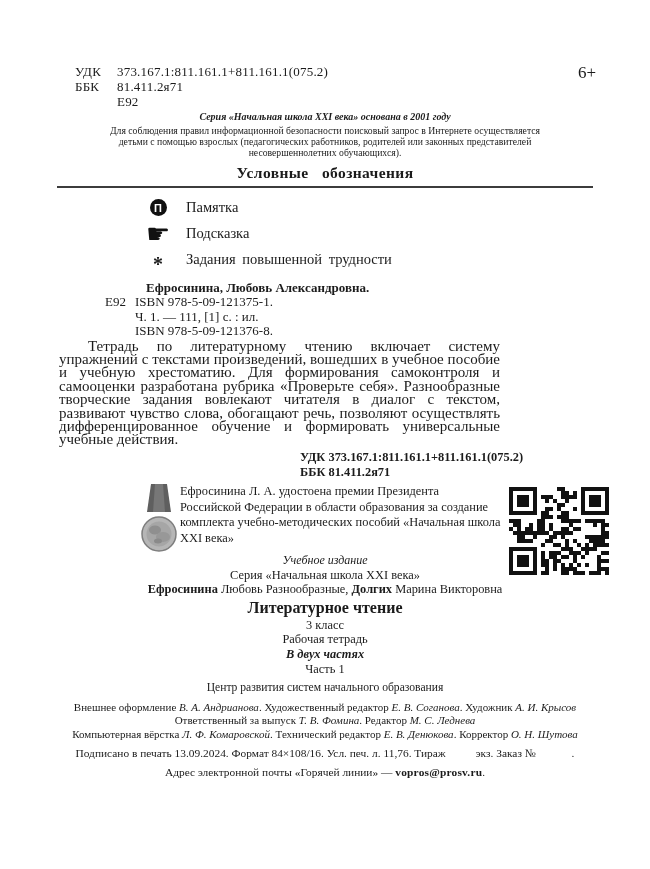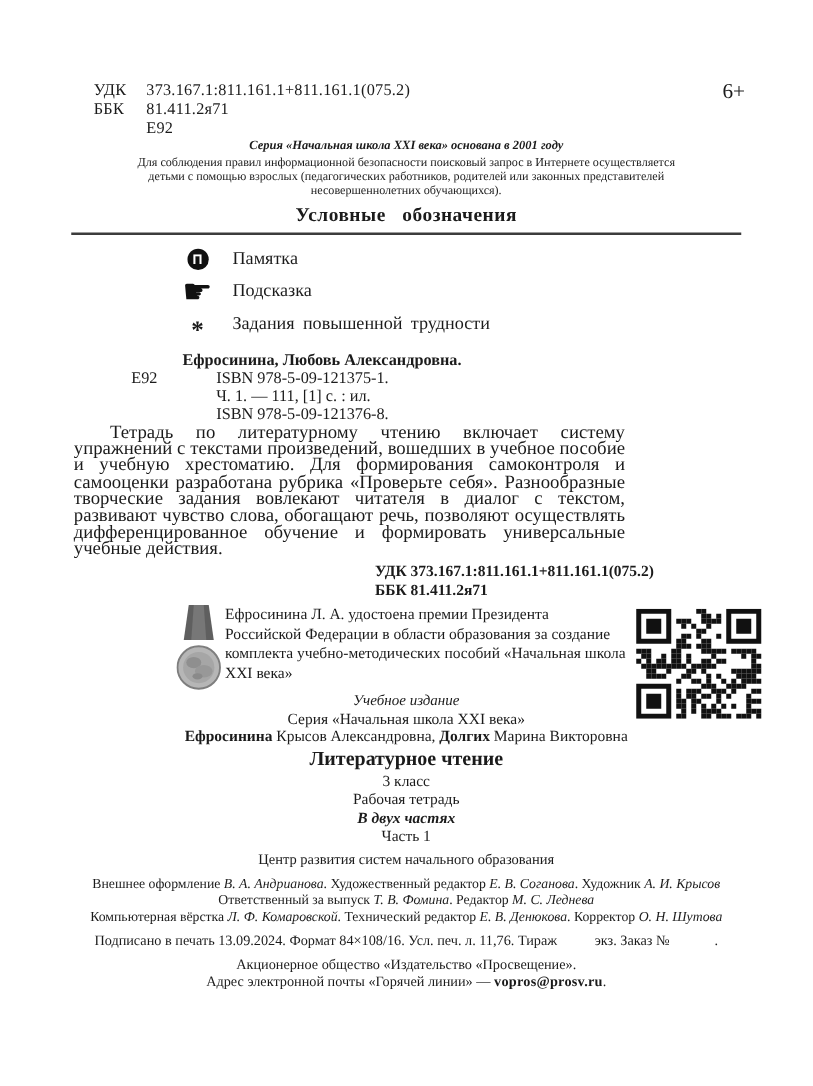--- a/index.html
+++ b/index.html
@@ -31,21 +31,21 @@
     display:flex;align-items:center;justify-content:center;padding-top:1px;box-sizing:border-box;}
   .hand{font-family:"DejaVu Sans",sans-serif;font-size:27px;line-height:20px;color:#111;}
   .star{font-size:20px;line-height:14px;font-weight:bold;padding-top:8px;}
   .legend-label{font-size:14.5px;margin-left:6px;word-spacing:3px;}
 
   
   .card{position:relative;margin:8px 0 0 59px;width:441px;font-size:13px;line-height:14.5px;}
   .card-author{margin-left:87px;font-weight:bold;}
   .card-code{position:absolute;left:46px;top:14.5px;}
   .card-desc{margin-left:66px;text-indent:38px;text-align:justify;}
-  .card-isbn{margin-left:114px;}
+  .card-isbn{margin-left:76px;}
   .annotation{margin-top:1px;text-align:justify;text-indent:29px;font-size:15px;line-height:13.4px;}
   .annotation + .annotation{margin-top:0;}
   .udk-bottom{margin:3px 0 0 300px;font-weight:bold;font-size:12.4px;line-height:14.8px;}
 
   
   .colophon{position:relative;margin-top:5px;}
   .award-text{margin-left:180px;width:323px;font-size:12.4px;line-height:15.4px;}
   .medal{position:absolute;left:141px;top:0;}
   .qr{position:absolute;right:40px;top:3px;}
 
@@ -320,37 +320,36 @@
           <rect x="80" y="8" width="12" height="12" fill="#111"></rect>
           <rect x="0" y="60" width="28" height="28" fill="#111"></rect>
           <rect x="4" y="64" width="20" height="20" fill="#fff"></rect>
           <rect x="8" y="68" width="12" height="12" fill="#111"></rect>
         </svg>
     </div>
 
     <div class="edition">
       <div class="ed-kind">Учебное издание</div>
       <div>Серия «Начальная школа XXI века»</div>
-      <div><b>Ефросинина</b><span> Крысов Александровна, </span><b>Долгих</b><span> Марина Викторовна</span></div>
+      <div><b>Ефросинина</b><span> Любовь Разнообразные, </span><b>Долгих</b><span> Марина Викторовна</span></div>
       <div class="ed-title">Литературное чтение</div>
       <div>3 класс</div>
       <div>Рабочая тетрадь</div>
       <div class="ed-parts">В двух частях</div>
       <div>Часть 1</div>
       <div class="ed-center">Центр развития систем начального образования</div>
     </div>
 
     <div class="credits">
       <div><span>Внешнее оформление </span><i>В. А. Андрианова</i><span>. Художественный редактор </span><i>Е. В. Соганова</i><span>. Художник </span><i>А. И. Крысов</i></div>
       <div><span>Ответственный за выпуск </span><i>Т. В. Фомина</i><span>. Редактор </span><i>М. С. Леднева</i></div>
       <div><span>Компьютерная вёрстка </span><i>Л. Ф. Комаровской</i><span>. Технический редактор </span><i>Е. В. Денюкова</i><span>. Корректор </span><i>О. Н. Шутова</i></div>
     </div>
 
     <div class="printline"><span>Подписано в печать 13.09.2024. Формат 84×108/16. Усл. печ. л. 11,76. Тираж</span><span class="gap-a"></span><span>экз. Заказ №</span><span class="gap-b"></span><span>.</span></div>
 
     <div class="publisher">
-      <div>Акционерное общество «Издательство «Просвещение».</div>
       <div><span>Адрес электронной почты «Горячей линии» — </span><b>vopros@prosv.ru</b><span>.</span></div>
     </div>
 
   </div>
 
 </div>
 
 </body></html>

